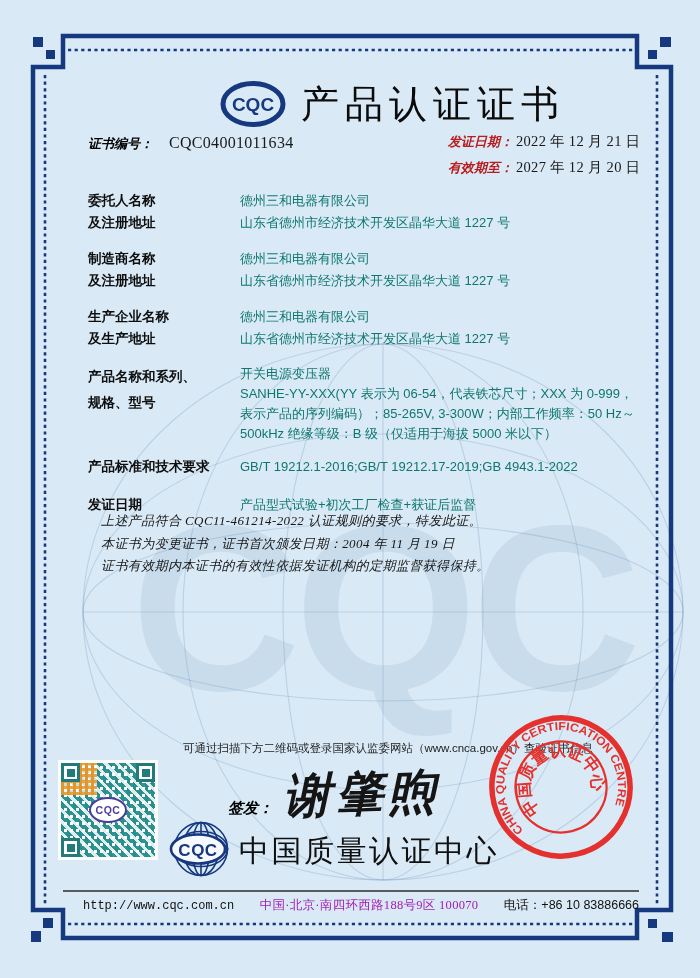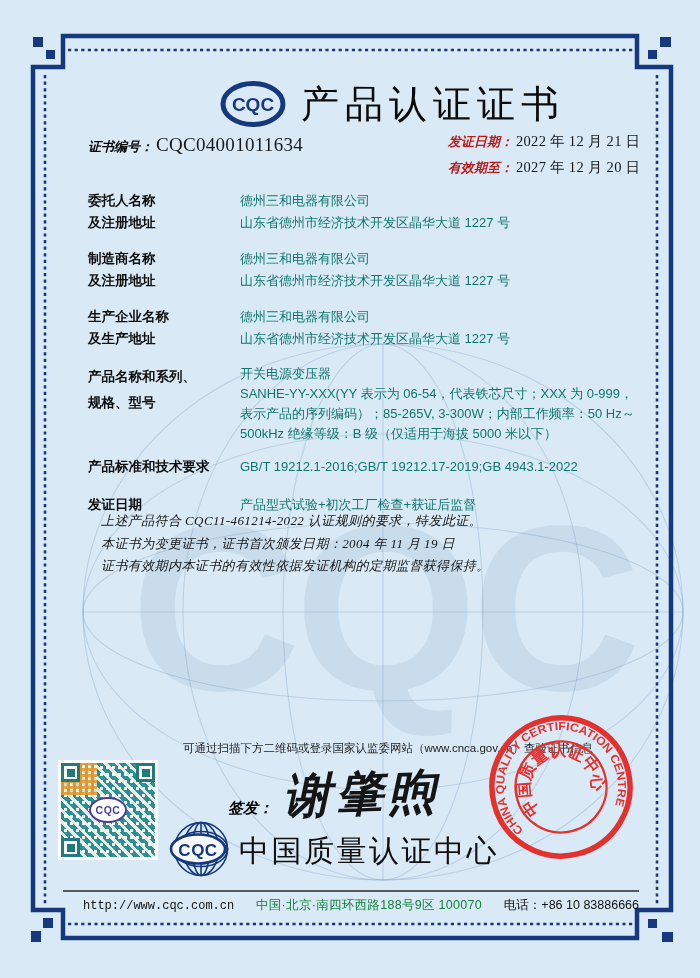--- a/index.html
+++ b/index.html
@@ -25,21 +25,21 @@
   .page-title{
     left:301px;top:79px;
     font-size:38px;font-weight:normal;letter-spacing:6px;color:#0b0b0b;
     white-space:nowrap;
   }
 
   
   .kai{font-family:"Liberation Serif",serif;font-style:italic;font-weight:bold;}
   .cert-no{left:88px;top:134px;white-space:nowrap;}
   .cert-no .lab{font-size:13px;color:#000;}
-  .cert-no .val{font-family:"Liberation Serif",serif;font-size:19px;font-style:normal;font-weight:normal;margin-left:3px;letter-spacing:0.3px;}
+  .cert-no .val{font-family:"Liberation Serif",serif;font-size:16px;font-style:normal;font-weight:normal;margin-left:16px;letter-spacing:0.3px;}
   .dates{left:448px;top:132px;}
   .date-row{display:flex;align-items:baseline;height:26px;white-space:nowrap;}
   .date-row .lab{font-size:13px;color:#b91c1c;width:68px;}
   .date-row .val{font-family:"Liberation Serif",serif;font-size:14.5px;letter-spacing:0.3px;}
 
   
   .fields{left:88px;top:190px;width:552px;}
   .frow{display:flex;margin-bottom:14px;}
   .flab{width:152px;flex:none;font-weight:bold;font-size:13.5px;color:#0e0e0e;}
   .flab div{line-height:22px;}
@@ -96,21 +96,21 @@
   
   .stamp{left:486px;top:712px;transform:rotate(-14deg);}
 
   
   .footer-row{
     left:63px;top:897px;width:576px;
     display:flex;justify-content:space-between;align-items:baseline;
     padding-left:20px;box-sizing:border-box;
   }
   .footer-row .web{font-family:"Liberation Mono",monospace;font-size:12px;color:#111;}
-  .footer-row .addr{font-size:12.5px;color:#15803d;letter-spacing:0.3px;}
+  .footer-row .addr{font-size:12.5px;color:#a21caf;letter-spacing:0.3px;font-family:Liberation Serif, serif;}
   .footer-row .tel{font-size:12.5px;color:#111;}
 </style>
 </head>
 <body>
 
 <svg class="abs watermark-svg" width="700" height="978" viewBox="0 0 700 978">
   <g stroke="rgba(116,150,190,0.30)" fill="none" stroke-width="1.1">
     <ellipse cx="383" cy="612" rx="300" ry="268"></ellipse>
     <ellipse cx="383" cy="612" rx="200" ry="268"></ellipse>
     <ellipse cx="383" cy="612" rx="100" ry="268"></ellipse>

